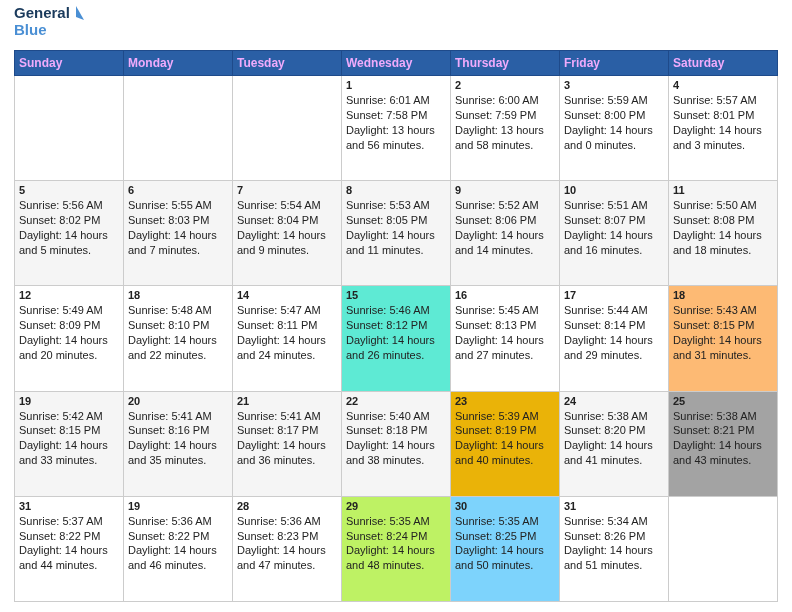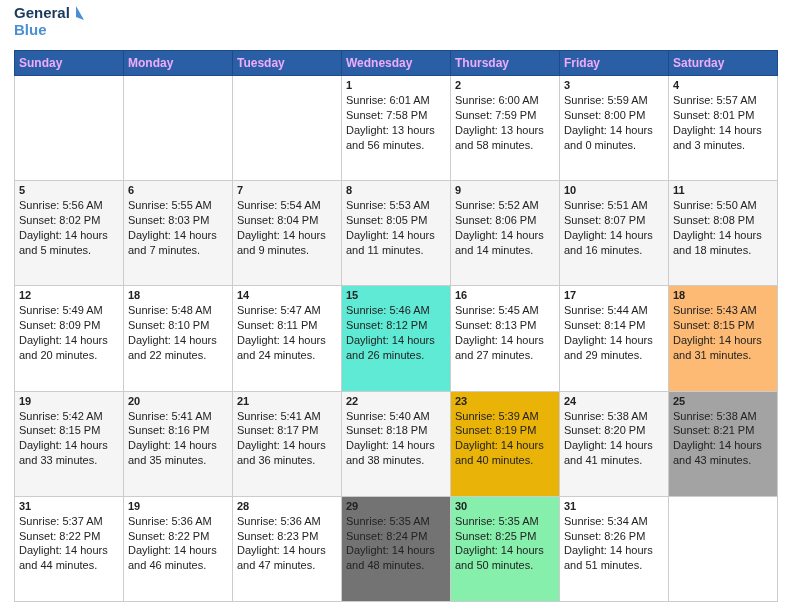--- a/index.html
+++ b/index.html
@@ -231,25 +231,25 @@
             <div class="cell-text">Sunrise: 5:37 AM<br>Sunset: 8:22 PM<br><span>Daylight: 14 hours</span><br>and 44 minutes.</div>
           </td>
           <td style="background: rgb(255, 255, 255);">
             <span class="day-num">19</span>
             <div class="cell-text">Sunrise: 5:36 AM<br>Sunset: 8:22 PM<br><span>Daylight: 14 hours</span><br>and 46 minutes.</div>
           </td>
           <td style="background: rgb(255, 255, 255);">
             <span class="day-num">28</span>
             <div class="cell-text">Sunrise: 5:36 AM<br>Sunset: 8:23 PM<br><span>Daylight: 14 hours</span><br>and 47 minutes.</div>
           </td>
-          <td style="background: #737373;">
+          <td style="background: #bef264;">
             <span class="day-num">29</span>
             <div class="cell-text">Sunrise: 5:35 AM<br>Sunset: 8:24 PM<br><span>Daylight: 14 hours</span><br>and 48 minutes.</div>
           </td>
-          <td style="background: #86efac;">
+          <td style="background: #7dd3fc;">
             <span class="day-num">30</span>
             <div class="cell-text">Sunrise: 5:35 AM<br>Sunset: 8:25 PM<br><span>Daylight: 14 hours</span><br>and 50 minutes.</div>
           </td>
           <td style="background: rgb(255, 255, 255);">
             <span class="day-num">31</span>
             <div class="cell-text">Sunrise: 5:34 AM<br>Sunset: 8:26 PM<br><span>Daylight: 14 hours</span><br>and 51 minutes.</div>
           </td>
           <td style="background: rgb(255, 255, 255);"></td>
         </tr>
       </tbody>

